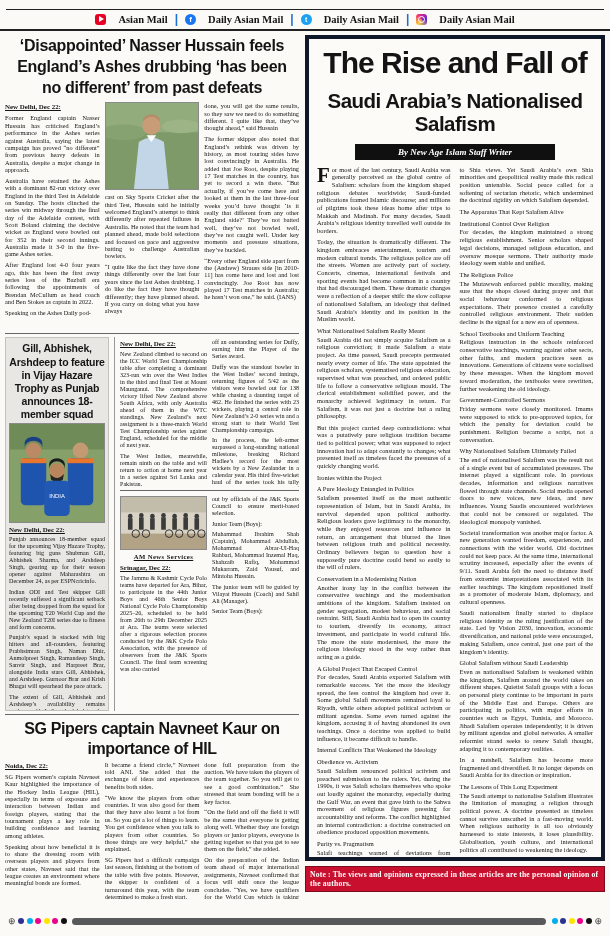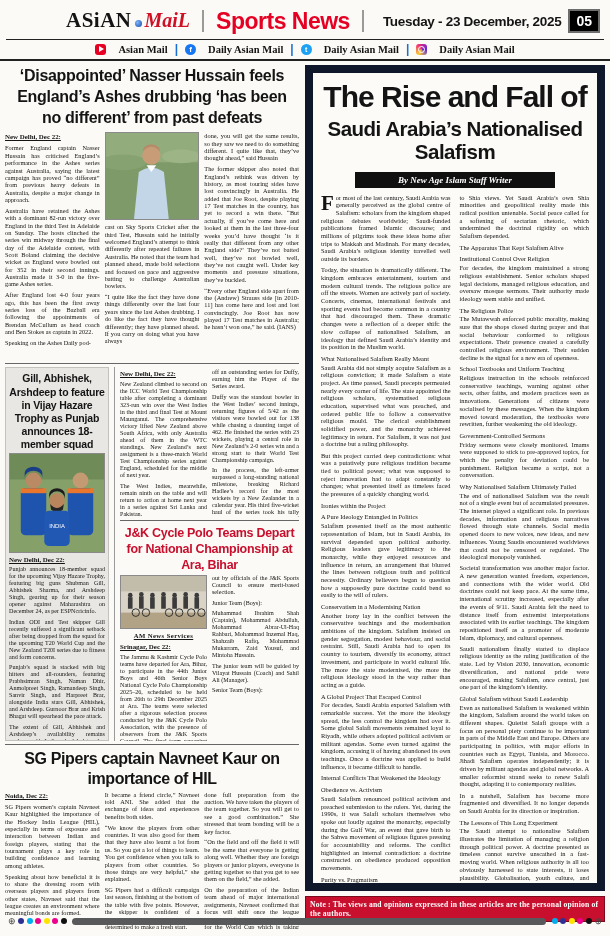--- a/index.html
+++ b/index.html
@@ -55,52 +55,39 @@
 .nz-head{font:700 12.5px "Liberation Sans",sans-serif;text-align:center;line-height:1.25;letter-spacing:-.3px}
 .nz-body{display:flex;gap:5px;height:148px;overflow:hidden;margin-top:2px}
 .cp-head{font:700 12.5px "Liberation Sans",sans-serif;color:#c8102e;text-align:center;line-height:1.25;letter-spacing:-.3px;margin-top:2px}
 .cp-body{display:flex;gap:5px;flex:1;overflow:hidden;margin-top:2px}
 .scol{flex:1;font-size:6.1px;line-height:1.15}
 
 .quote-line{font:12.5px "Liberation Serif",serif;text-align:center;margin-top:2px;letter-spacing:-.2px}
 .hil-head{font:700 16px "Liberation Sans",sans-serif;text-align:center;letter-spacing:-.4px;line-height:1.2;padding:1px 0 3px}
 .hil-body{display:flex;gap:5px;height:138px;overflow:hidden}
 
-.sal-box{border:8px solid #0f172a;background:#fcfbf8;height:826px;padding:4px 8px;overflow:hidden}
+.sal-box{border:4px solid #0f172a;background:#fcfbf8;height:826px;padding:4px 8px;overflow:hidden}
 .sal-t1{font:700 30px "Liberation Sans",sans-serif;text-align:center;letter-spacing:-1px;line-height:1.05;margin-top:4px}
-.sal-t2{font:700 20.5px "Liberation Sans",sans-serif;text-align:center;letter-spacing:-.5px;line-height:1.15;margin-top:4px}
+.sal-t2{font:700 20.5px "Liberation Sans",sans-serif;text-align:center;letter-spacing:-.5px;line-height:1.15;margin-top:10px}
 .sal-byline{background:#101010;color:#fff;font:italic 700 9px "Liberation Serif",serif;text-align:center;width:200px;margin:8px auto 6px;padding:3px 2px}
 .sal-cols{display:flex;gap:9px;height:708px;overflow:hidden}
 .sal-col{flex:1;font-size:6.4px;line-height:1.2}
 .note-bar{margin-top:5px;background:#c8102e;border:1px solid #7a0b1d;color:#fff;font:700 7.6px "Liberation Serif",serif;padding:3px 4px;letter-spacing:.2px}
 
 .print-strip{position:absolute;left:8px;right:8px;bottom:9px;height:12px;display:flex;align-items:center;gap:2.5px}
 .reg{font-size:9px;color:#444;line-height:1}
 .dot{width:6px;height:6px;border-radius:50%;display:inline-block}
 .strip-bar{flex:1;height:7px;border-radius:4px;background:#58595b;margin:0 3px}
 </style>
 </head>
 <body>
 
 <div class="page">
 
   <div class="header">
-    <div class="header-top">
-      <div class="mh-spacer"></div>
-      <div class="masthead">
-        <span class="mh-black">ASiAN</span>
-          <span class="mh-globe"></span>
-          <span class="mh-red">MaiL</span>
-      </div>
-      <div class="hsep"></div>
-      <div class="section-title">Sports News</div>
-      <div class="hsep"></div>
-      <div class="hdate-wrap"><span class="hdate">Tuesday - 23 December, 2025</span></div>
-      <div class="pageno">05</div>
-    </div>
     <div class="social">
       <span class="social-item">
         <span class="icn yt"></span>
         <span class="social-label">Asian Mail</span>
       </span>
       <span class="social-sep">|</span>
       <span class="social-item">
         <span class="icn fb">f</span>
         <span class="social-label">Daily Asian Mail</span>
       </span>
@@ -205,21 +192,20 @@
                 <div>
                     <p class="blk-p">off an outstanding series for Duffy, earning him the Player of the Series award.</p>
                     <p class="blk-p">Duffy was the standout bowler in the West Indies’ second innings, returning figures of 5/42 as the visitors were bowled out for 138 while chasing a daunting target of 462. He finished the series with 23 wickets, playing a central role in New Zealand’s 2-0 series win and a strong start to their World Test Championship campaign.</p>
                     <p class="blk-p">In the process, the left-armer surpassed a long-standing national milestone, breaking Richard Hadlee’s record for the most wickets by a New Zealander in a calendar year. His third five-wicket haul of the series took his tally beyond Hadlee’s previous mark of 80.</p>
                   </div>
               </div>
             </div>
           </div>
           <hr class="rule">
           <div style="display:flex;flex-direction:column;flex:1;overflow:hidden">
-            <div class="cp-head">J&amp;K Cycle Polo Teams Depart for National Championship at Ara, Bihar</div>
             <div class="cp-body">
               <div class="scol">
                 <svg class="photo-frame" viewBox="0 0 92 54" preserveAspectRatio="none" style="height:54px">
                   <rect width="92" height="54" fill="#d9d3c6"></rect>
                   <rect width="92" height="16" fill="#c2bcab"></rect>
                   <rect y="38" width="92" height="16" fill="#b2a387"></rect>
                   <g fill="#3b3b3b">
                     <circle cx="10" cy="20" r="2.5"></circle>
                       <rect x="7.5" y="22" width="5" height="12"></rect>
                     <circle cx="22" cy="19" r="2.5"></circle>

